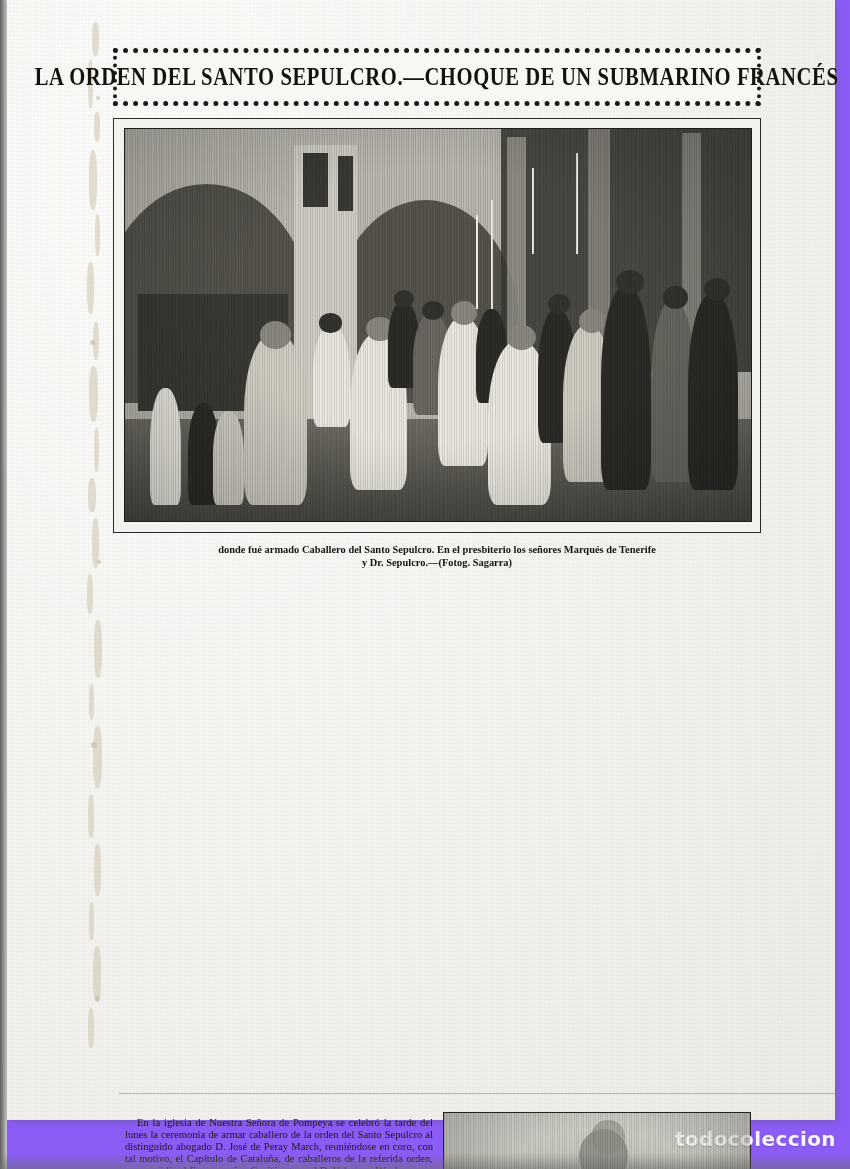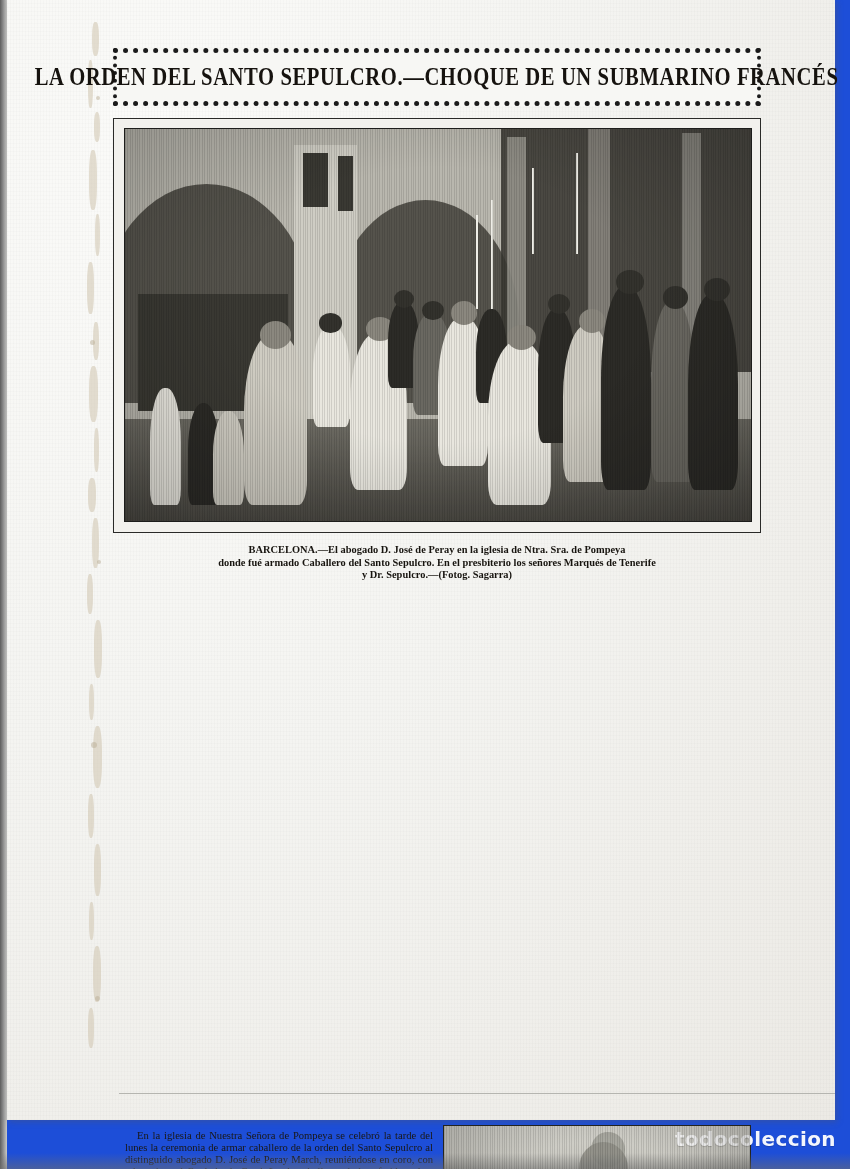--- a/index.html
+++ b/index.html
@@ -12,21 +12,21 @@
     height: 1169px;
     overflow: hidden;
     font-family: "Liberation Serif", serif;
   }
 
   
   #scan {
     position: relative;
     width: 850px;
     height: 1169px;
-    background: #1d4ed8;
+    background: #8b5cf6;
     overflow: hidden;
   }
   
   .scan-gutter {
     position: absolute;
     left: 0; top: 0;
     width: 7px; height: 1169px;
     background: linear-gradient(to right, #5d5d5d 0%, #8d8d8d 45%, #c9c9c7 100%);
   }
   .scan-shadow-bottom {
@@ -313,21 +313,20 @@
             <div class="fig white" style="left:4%;  top:66%; width:5%; height:30%;"></div>
             <div class="fig dark" style="left:10%; top:70%; width:5%; height:26%;"></div>
             <div class="fig pale" style="left:14%; top:72%; width:5%; height:24%;"></div>
           </div>
           <div class="halftone"></div>
           <div class="vig"></div>
         </div>
       </div>
 
       <div class="caption cap-main">
-        <div>BARCELONA.—El abogado D. José de Peray en la iglesia de Ntra. Sra. de Pompeya</div>
         <div>donde fué armado Caballero del Santo Sepulcro. En el presbiterio los señores Marqués de Tenerife</div>
         <div>
           <span>y Dr. Sepulcro.—</span><span class="ital">(Fotog. Sagarra)</span>
         </div>
       </div>
 
       <div style="position:relative; height:1000px;">
 
         <div class="col-left-top body-text">
           <p>En la iglesia de Nuestra Señora de Pompeya se celebró la tarde del lunes la ceremonia de armar caballero de la orden del Santo Sepulcro al distinguido abogado D. José de Peray March, reuniéndose en coro, con tal motivo, el Capítulo de Cataluña, de caballeros de la referida orden, que presidía el Excmo. señor Capitán general D. Valeriano Weyler.</p>

